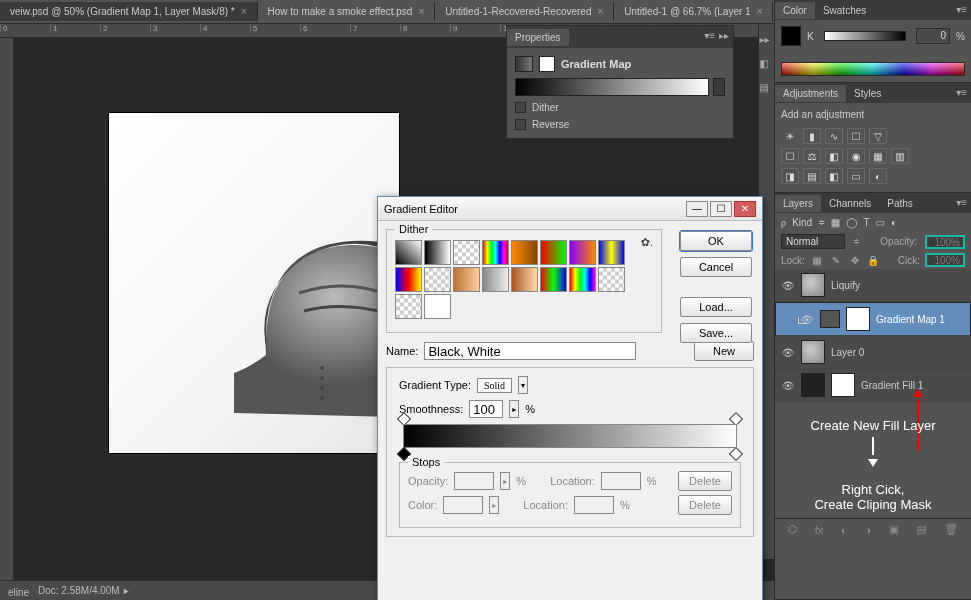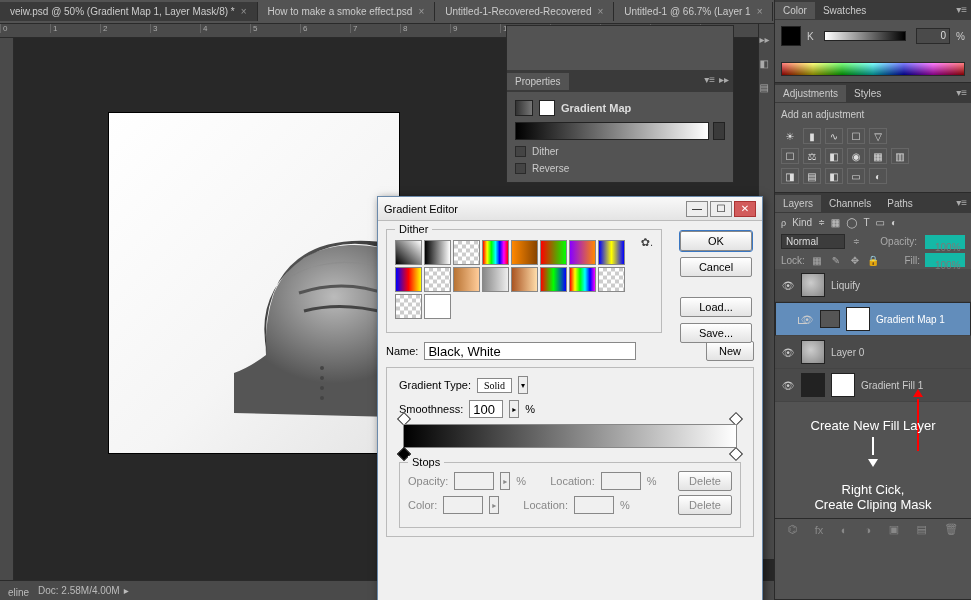--- a/index.html
+++ b/index.html
@@ -46,21 +46,21 @@
 .adj-body .label { font-size: 10px; color: #ccc; margin-bottom: 6px; display: block; }
 .adj-icons { display: flex; flex-wrap: wrap; gap: 4px; padding: 2px 0; }
 .adj-ic { width: 18px; height: 16px; border: 1px solid #666; color: #ddd; display: flex; align-items: center; justify-content: center; font-size: 10px; }
 .adj-ic.sun { border: none; }
 
 .layers-body { padding: 0; }
 .layers-tool { display: flex; align-items: center; gap: 6px; padding: 4px 6px; }
 .sel { background: #3c3c3c; border: 1px solid #2a2a2a; color: #ddd; font-size: 10px; padding: 1px 4px; }
 .layers-row2 { display: flex; align-items: center; gap: 8px; padding: 2px 6px; color: #aaa; font-size: 10px; }
 .layers-row2 .sel { width: 64px; }
-.num { width: 40px; height: 14px; background: #3c3c3c; border: 7px solid #14b8a6; color: #7a7a7a; padding: 0 3px; text-align: right; }
+.num { width: 40px; height: 14px; background: #3c3c3c; border: 2px solid #14b8a6; color: #7a7a7a; padding: 0 3px; text-align: right; }
 .lock-row { display:flex; align-items:center; gap:5px; padding: 2px 6px; color:#aaa; }
 .lock-row .ic { width: 14px; height: 14px; display:flex; align-items:center; justify-content:center; }
 
 .layer-list { background: #4a4a4a; }
 .layer { display:flex; align-items:center; padding: 4px 6px; gap: 6px; border-bottom: 1px solid #444; }
 .layer.sel { background: #628dbb; color: #fff; }
 .eye { width: 14px; height: 14px; display:flex; align-items:center; justify-content:center; color:#ccc; }
 .thumb { width: 24px; height: 24px; background: #888; border: 1px solid #222; }
 .thumb.liq { background: radial-gradient(circle at 40% 40%, #ccc, #888); }
 .thumb.gm { width: 20px; height: 18px; background: #555; }
@@ -73,21 +73,21 @@
 .layers-foot { display:flex; align-items:center; justify-content: space-around; padding: 4px; color: #888; font-size: 11px; border-top: 1px solid #2a2a2a; }
 
 .annotation { color: #fff; text-align: center; font-size: 13px; padding: 6px 4px; position: relative; }
 .arrow-up { width: 0; height: 0; border-left: 5px solid transparent; border-right: 5px solid transparent; border-bottom: 8px solid #f00; display: inline-block; }
 .arrow-stem-up { width: 2px; height: 52px; background: #f00; margin: 0 auto; }
 .arrow-down { width: 0; height: 0; border-left:5px solid transparent; border-right:5px solid transparent; border-top:8px solid #fff; display:inline-block; }
 .arrow-stem-down { width:2px; height:18px; background:#fff; margin:0 auto; }
 
 
 .props { position: absolute; left: 506px; top: 25px; width: 228px; background: #535353; border: 1px solid #2a2a2a; z-index: 4; }
-.props .panel-tabs { height: 22px; margin-top: 44px; }
+.props .panel-tabs { height: 22px; }
 .props .body { padding: 8px; }
 .props .hdr { display:flex; align-items:center; gap:6px; margin-bottom: 6px; }
 .props .hdr .gm-ic { width:18px; height:16px; background: linear-gradient(90deg,#333,#777); border:1px solid #222; }
 .props .grad-bar { height: 18px; background: linear-gradient(90deg,#000,#fff); border: 1px solid #222; }
 .props .chk { display:flex; align-items:center; gap:6px; margin-top: 6px; color:#ccc; }
 .props .chk .box { width: 11px; height: 11px; background: #444; border: 1px solid #2a2a2a; }
 .props .drop { width: 12px; height: 18px; background:#3a3a3a; border:1px solid #222; margin-left: 4px; }
 
 
 .dlg { position: absolute; left: 377px; top: 196px; width: 386px; height: 415px; background: #f0f0f0; border: 1px solid #6b8aab; box-shadow: 2px 2px 8px rgba(0,0,0,.5); z-index: 10; color: #000; }
@@ -282,21 +282,21 @@
         <span>Opacity:</span>
         <div class="num">100%</div>
       </div>
       <div class="lock-row">
         <span>Lock:</span>
         <span class="ic">▦</span>
         <span class="ic">✎</span>
         <span class="ic">✥</span>
         <span class="ic">🔒</span>
         <span style="flex:1"></span>
-        <span>Fill:</span>
+        <span>Cick:</span>
         <div class="num">100%</div>
       </div>
       <div class="layer-list">
         <div class="layer">
           <span class="eye">👁</span>
           <div class="thumb liq"></div>
           <span class="lname">Liquify</span>
         </div>
         <div class="layer sel indent">
           <span class="eye">👁</span>
@@ -410,21 +410,21 @@
       <div class="btn">Cancel</div>
       <div style="height:8px"></div>
       <div class="btn">Load...</div>
       <div class="btn">Save...</div>
     </div>
 
     <div class="row" style="margin-top:8px;">
       <span>Name:</span>
       <input class="txt" style="width: 212px; flex: 0 0 auto;" value="Black, White">
       <span style="flex:1"></span>
-      <div class="btn" style="width:48px">New</div>
+      <div class="btn" style="width:60px">New</div>
     </div>
 
     <div class="fieldset" style="padding:8px 12px;">
       <div class="row">
         <span>Gradient Type:</span>
         <div class="sel" style="background:#fff;border:1px solid #888;color:#000;padding:1px 6px;font-family:Liberation Serif, serif;">Solid</div>
         <div class="arrow-drop">▾</div>
       </div>
       <div class="row">
         <span>Smoothness:</span>

